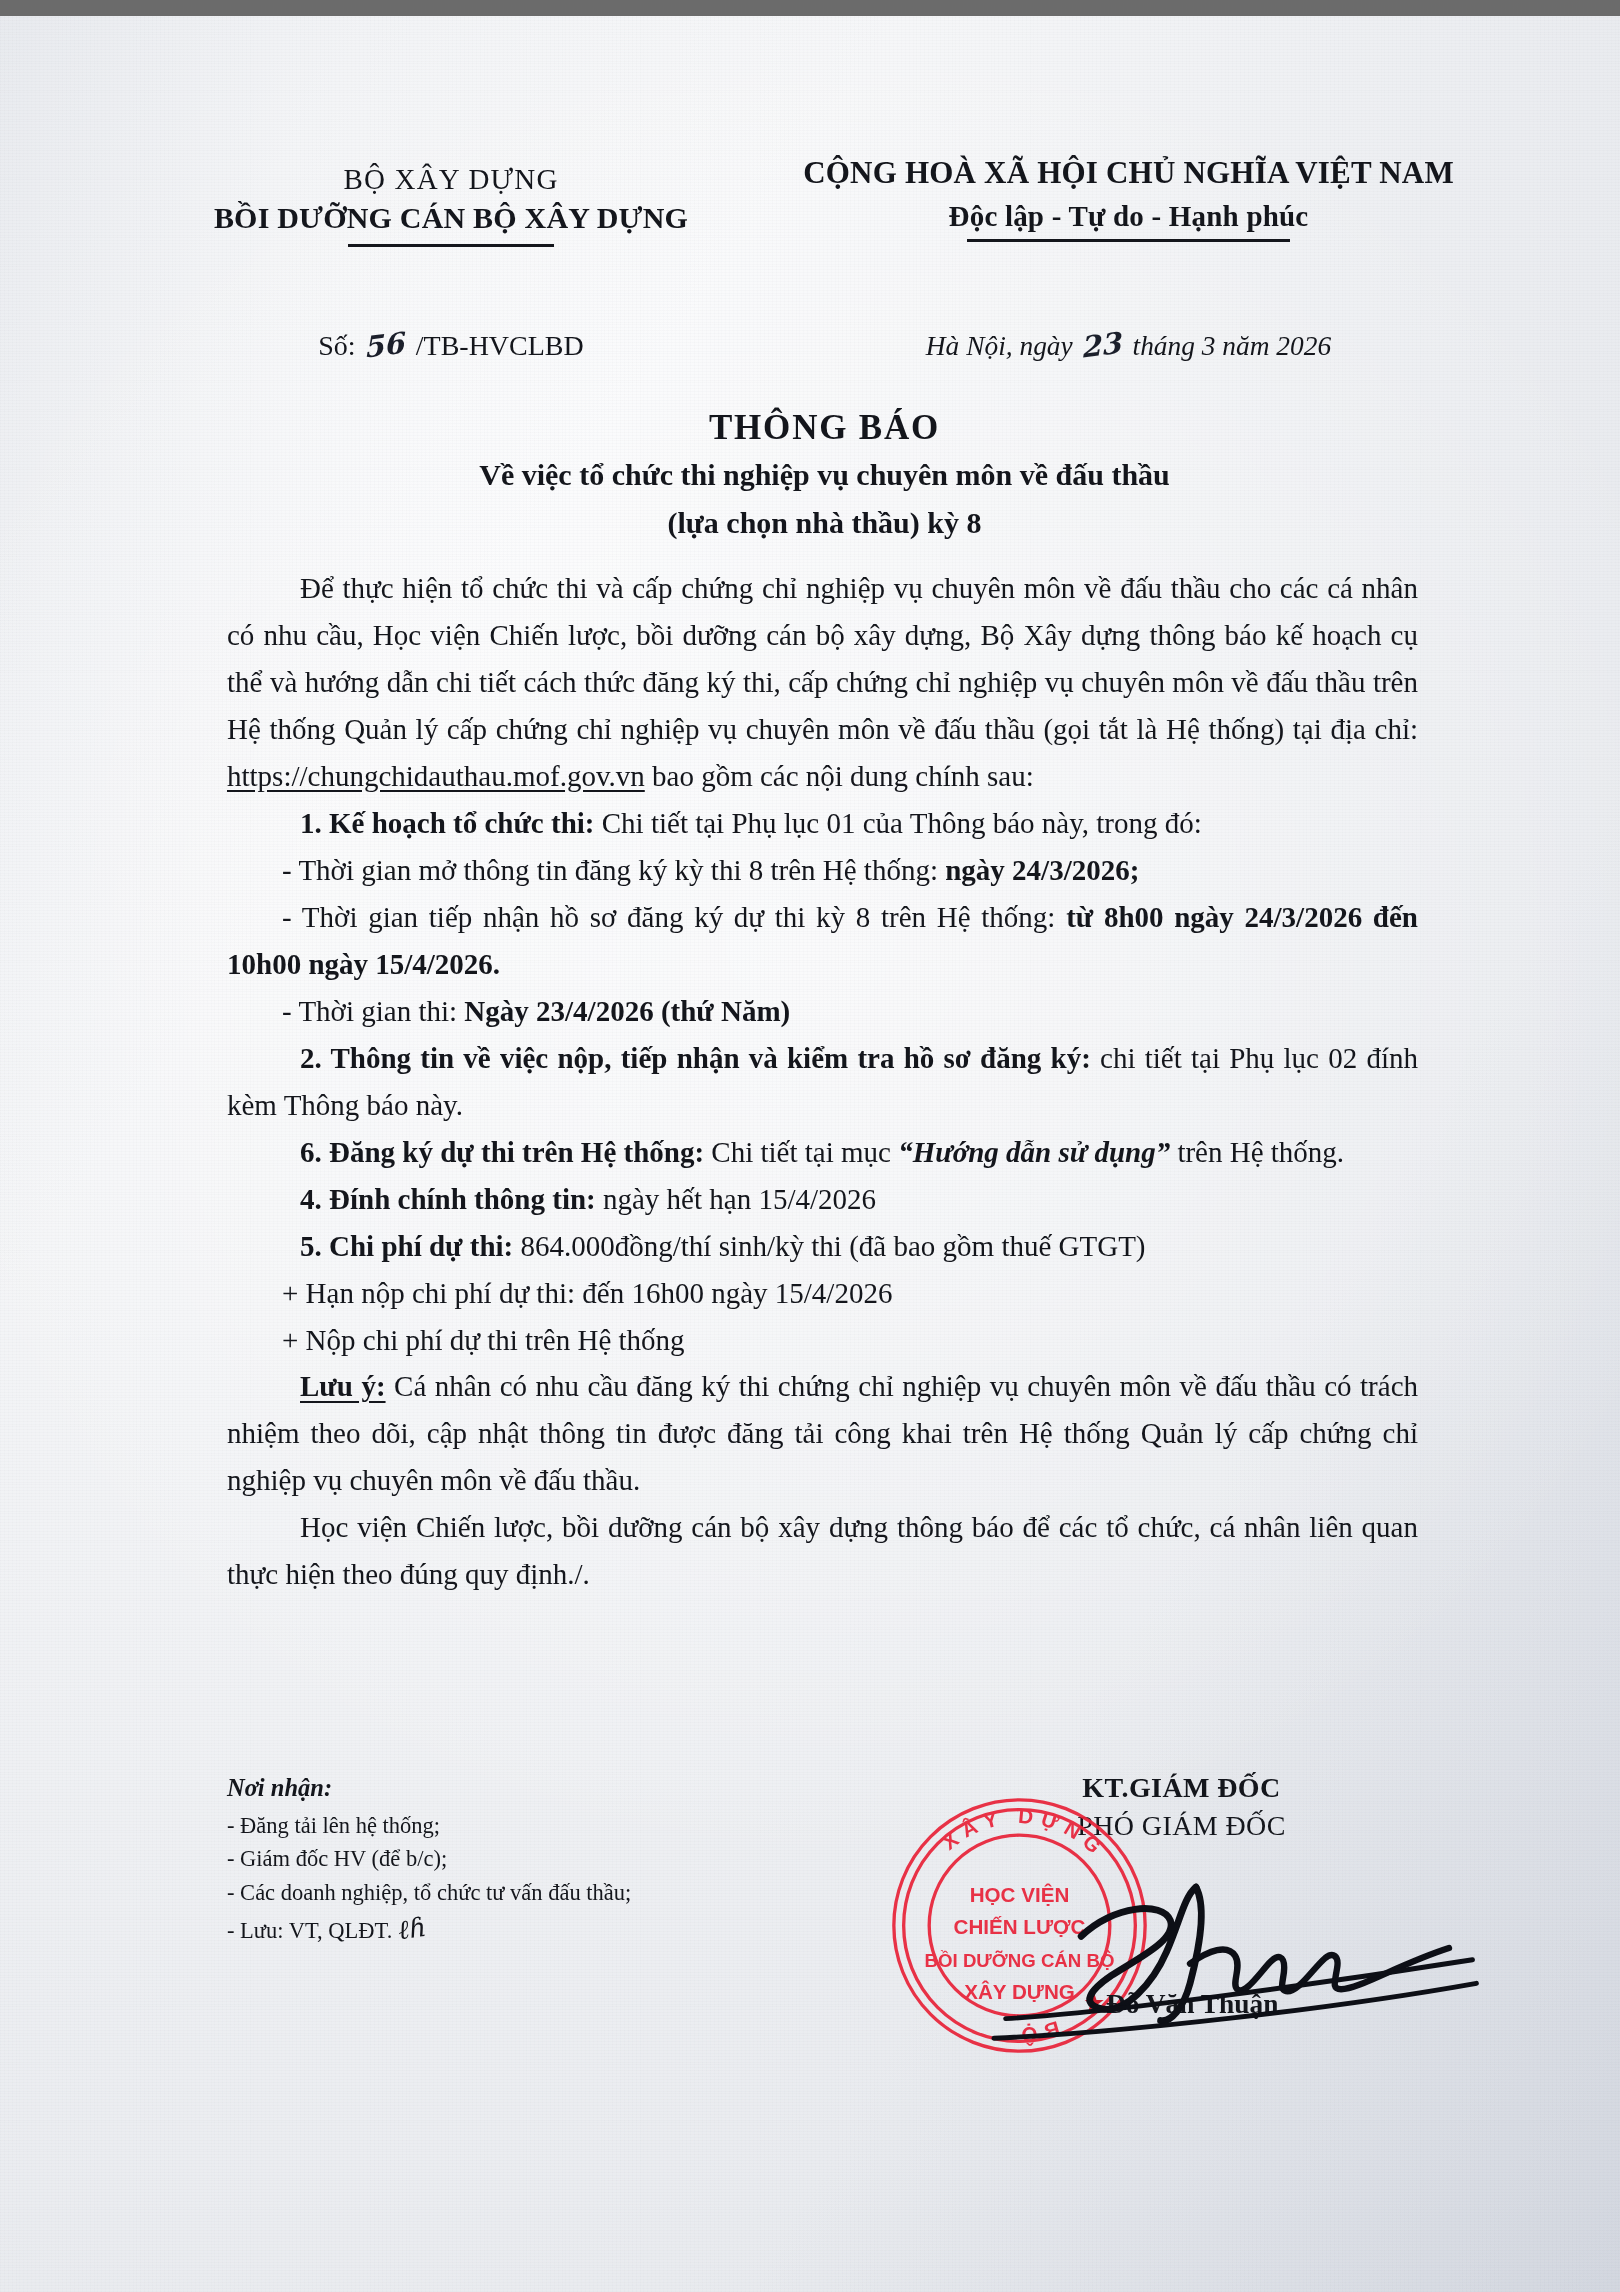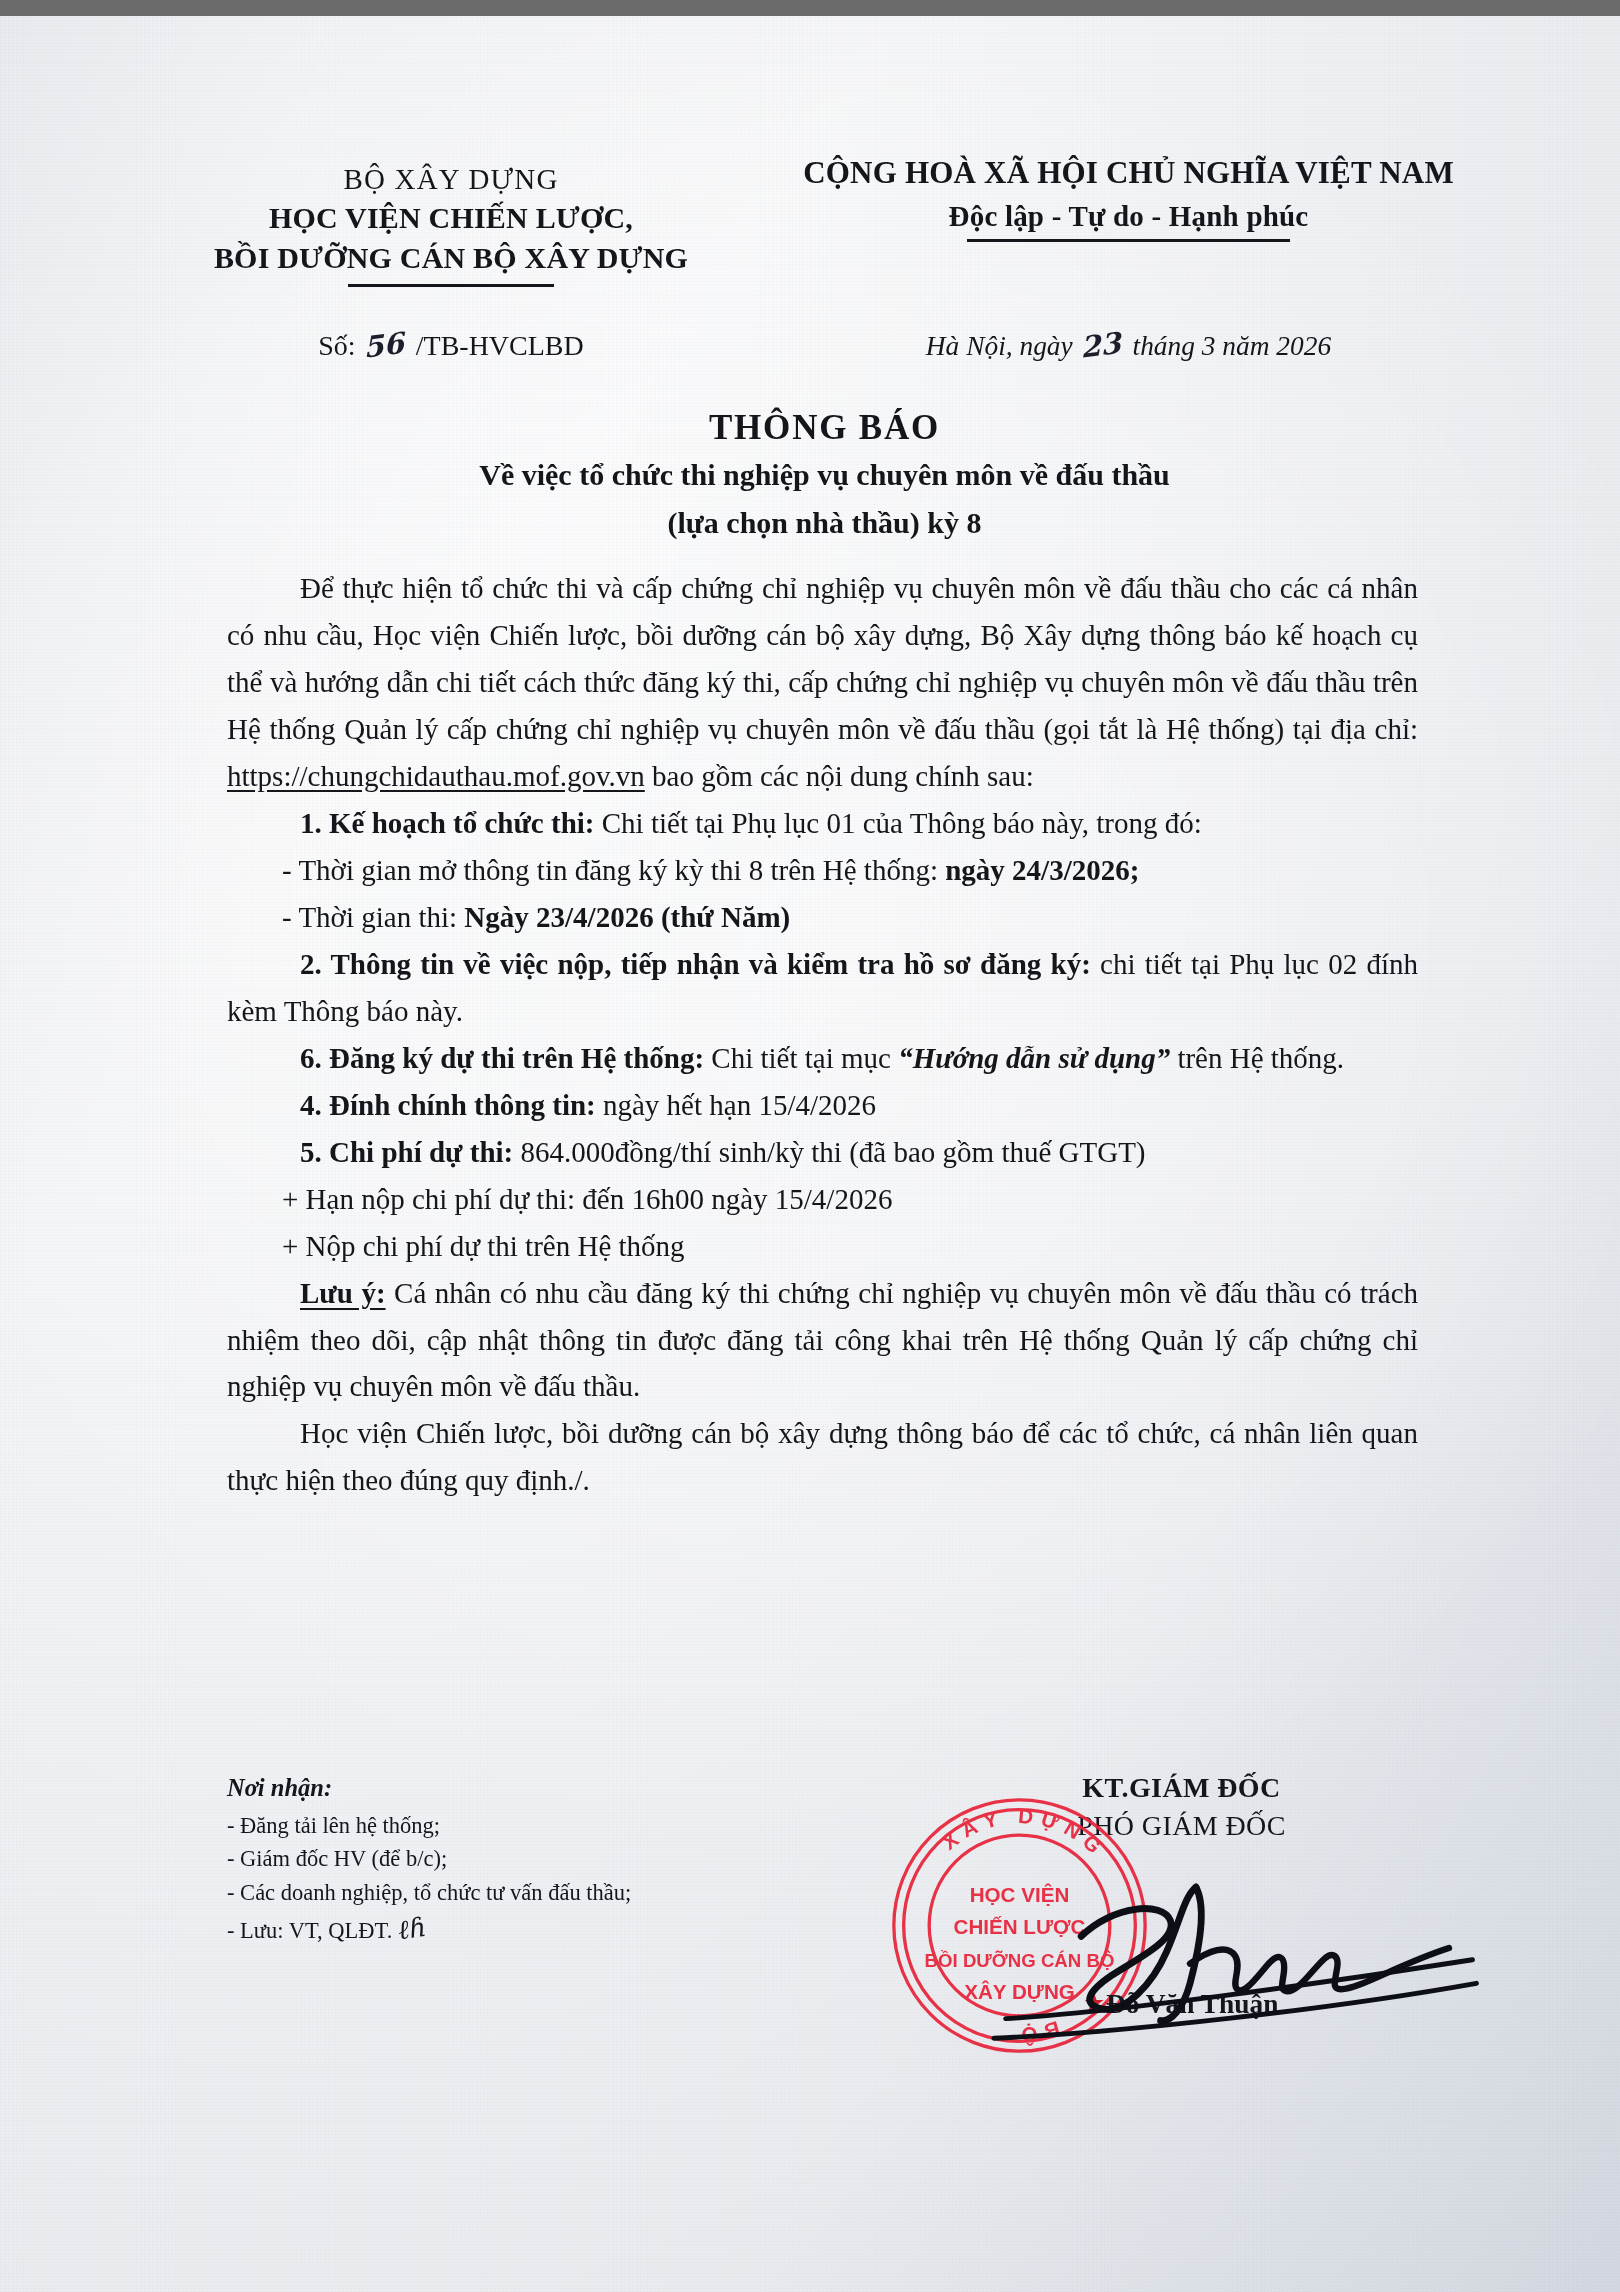--- a/index.html
+++ b/index.html
@@ -270,21 +270,20 @@
 </style>
 </head>
 <body>
 
 <div class="page">
   <div class="sheet">
 
     <div class="header">
       <div class="hdr-left">
         <div class="org-ministry">BỘ XÂY DỰNG</div>
-        <div class="org-name">HỌC VIỆN CHIẾN LƯỢC,</div>
         <div class="org-name">BỒI DƯỠNG CÁN BỘ XÂY DỰNG</div>
         <div class="org-rule"></div>
       </div>
       <div class="hdr-right">
         <div class="nation-title">CỘNG HOÀ XÃ HỘI CHỦ NGHĨA VIỆT NAM</div>
         <div class="nation-motto">Độc lập - Tự do - Hạnh phúc</div>
         <div class="nation-rule"></div>
       </div>
     </div>
 
@@ -318,20 +317,24 @@
       <p>
         <span class="b">1. Kế hoạch tổ chức thi:</span>
         <span>Chi tiết tại Phụ lục 01 của Thông báo này, trong đó:</span>
       </p>
 
       <p class="dash">
         <span>- Thời gian mở thông tin đăng ký kỳ thi 8 trên Hệ thống:</span>
         <span class="b">ngày 24/3/2026;</span>
       </p>
 
+      <p class="dash">
+        <span>- Thời gian tiếp nhận hồ sơ đăng ký dự thi kỳ 8 trên Hệ thống:</span>
+        <span class="b">từ 8h00 ngày 24/3/2026 đến 10h00 ngày 15/4/2026.</span>
+      </p>
 
       <p class="dash">
         <span>- Thời gian thi:</span>
         <span class="b">Ngày 23/4/2026 (thứ Năm)</span>
       </p>
 
       <p>
         <span class="b">2. Thông tin về việc nộp, tiếp nhận và kiểm tra hồ sơ đăng ký:</span>
         <span>chi tiết tại Phụ lục 02 đính kèm Thông báo này.</span>
       </p>

